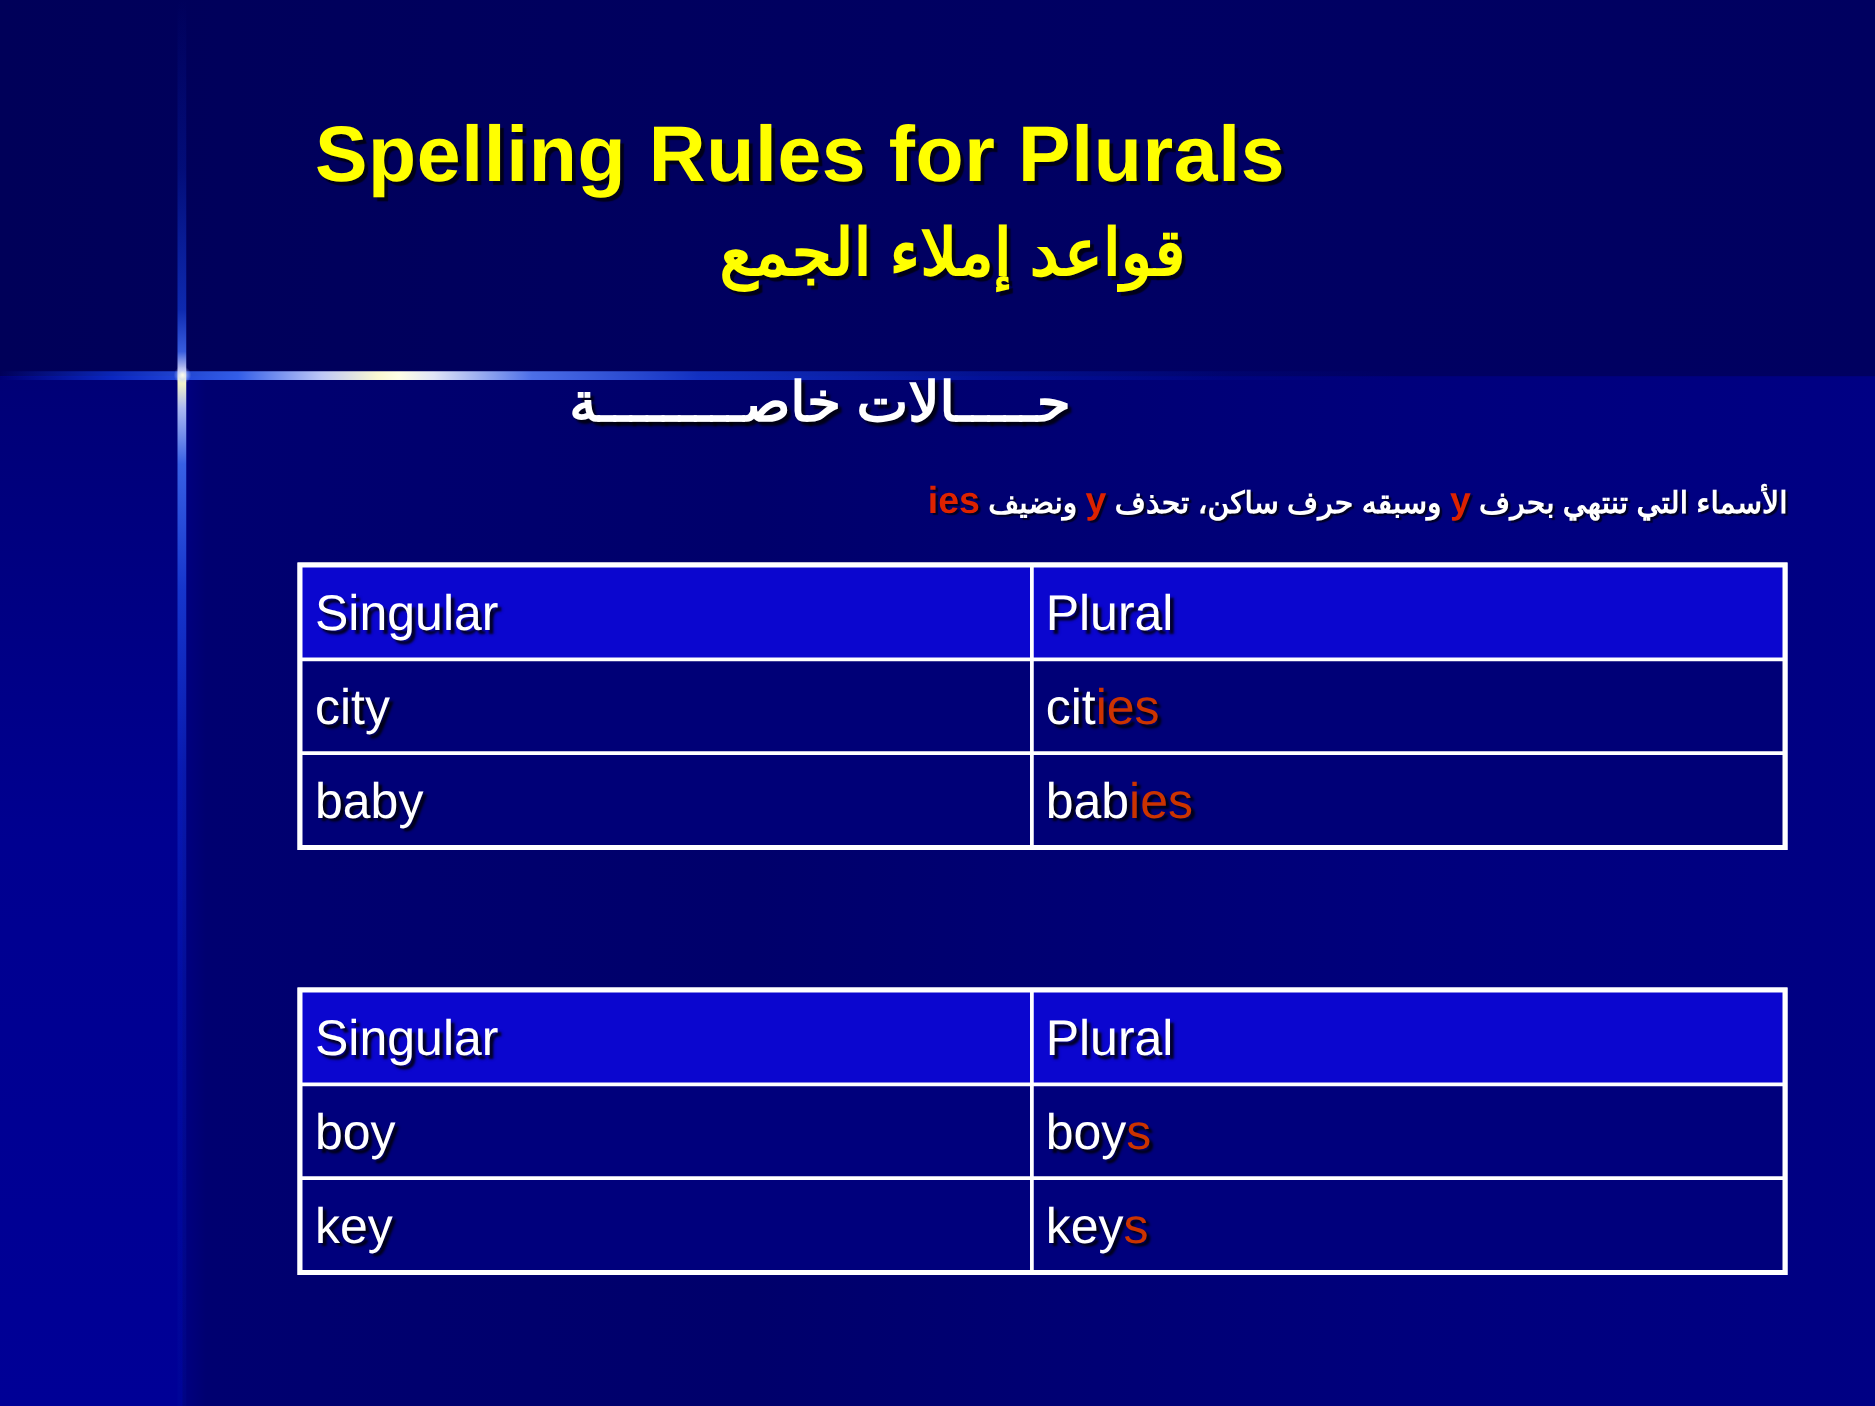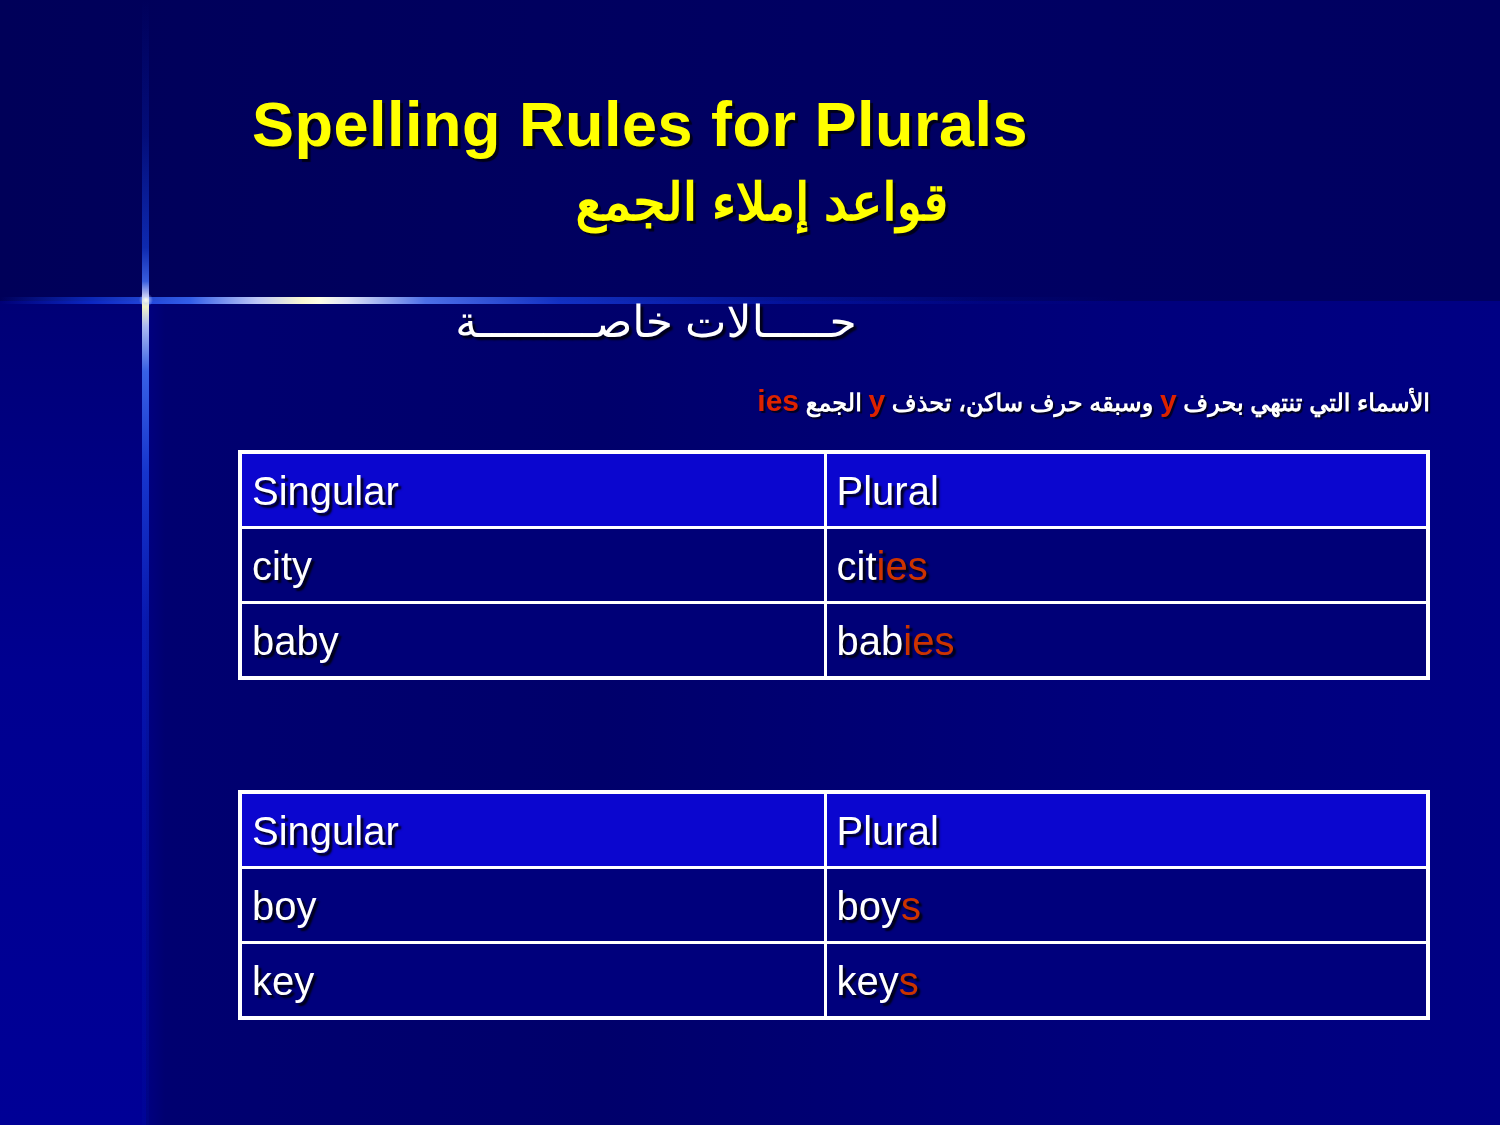--- a/index.html
+++ b/index.html
@@ -108,21 +108,21 @@
   }
 
   
   .section-heading {
     position: absolute;
     left: 0; top: 296px;
     width: 1312px;
     text-align: center;
     direction: rtl;
     font-size: 44px;
-    font-weight: normal;
+    font-weight: bold;
     color: #ffffff;
     text-shadow: 3px 3px 2px rgba(0,0,0,0.8);
   }
 
   .rule {
     position: absolute;
     right: 70px;
     width: 1360px;
     text-align: right;
     direction: rtl;
@@ -191,21 +191,21 @@
   <div class="title-en">Spelling Rules for Plurals</div>
   <div class="title-ar">قواعد إملاء الجمع</div>
 
   <div class="section-heading">حـــــالات خاصـــــــــة</div>
 
   <div class="rule rule-1">
     <span>الأسماء التي تنتهي بحرف</span>
     <span class="hl">y</span>
     <span>وسبقه حرف ساكن، تحذف</span>
     <span class="hl">y</span>
-    <span>الجمع</span>
+    <span>ونضيف</span>
     <span class="hl">ies</span>
   </div>
 
   <div class="tbl tbl-1">
     <div class="trow head">
       <div class="tcell c-left">Singular</div>
       <div class="vsep"></div>
       <div class="tcell c-right">Plural</div>
     </div>
     <div class="hsep"></div>

